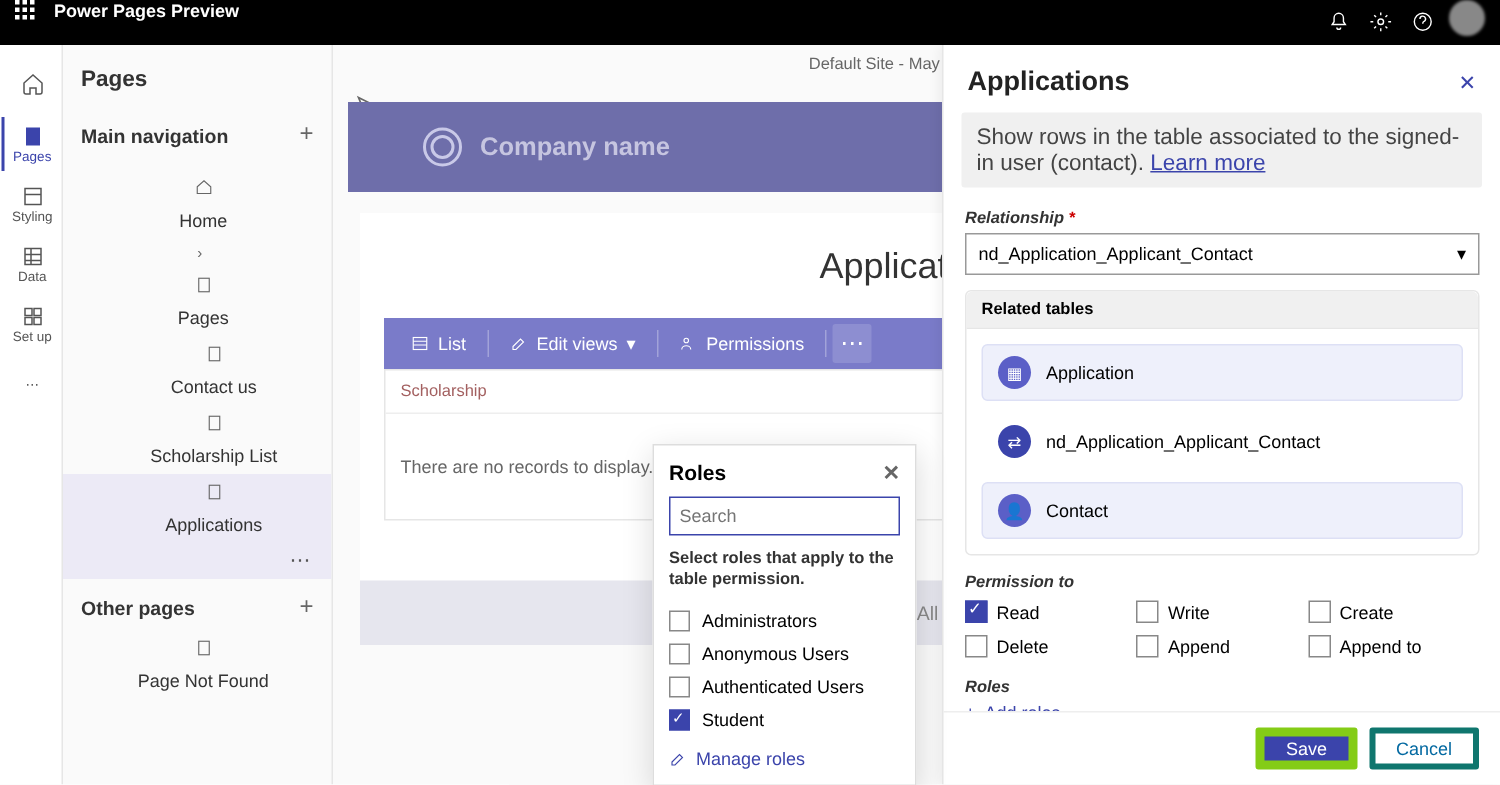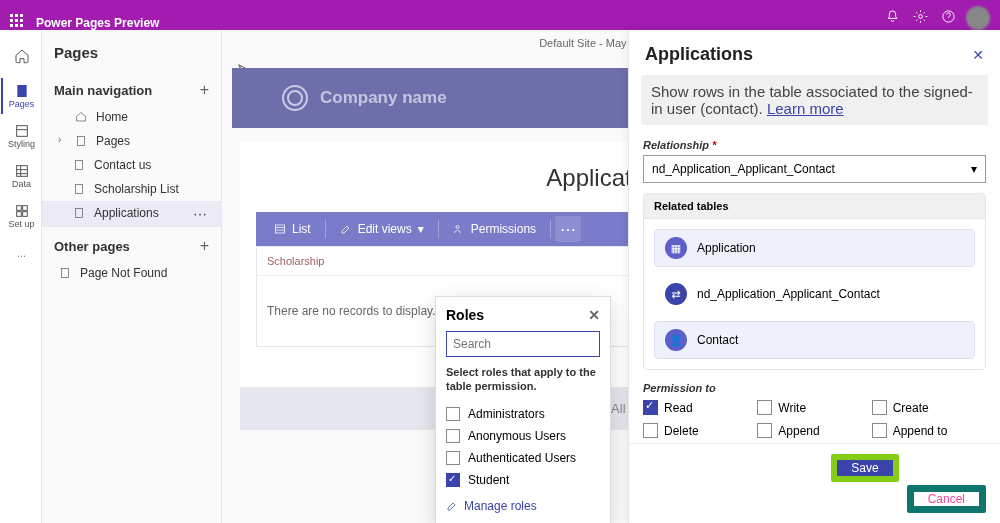--- a/index.html
+++ b/index.html
@@ -1,19 +1,19 @@
 <!DOCTYPE html>
 <html><head>
 <meta charset="utf-8">
 <style>
 * { box-sizing: border-box; margin: 0; padding: 0; font-family: 'Segoe UI', Arial, sans-serif; }
 body { background: #fff; width: 1000px; height: 523px; overflow: hidden; position: relative; }
 
 
-.topbar { height: 30px; background: #a21caf; color: #fff; display: flex; align-items: flex-end; padding: 0 10px; font-size: 12px; }
+.topbar { height: 30px; background: #000000; color: #fff; display: flex; align-items: flex-start; padding: 0 10px; font-size: 12px; }
 .topbar .waffle { width: 16px; height: 16px; display: grid; grid-template-columns: repeat(3,3px); grid-template-rows: repeat(3,3px); gap: 2px; margin-right: 10px; }
 .topbar .waffle span { background: #fff; }
 .topbar .title { font-weight: 600; }
 .topbar .spacer { flex: 1; }
 .topbar .env { display: flex; flex-direction: column; margin-right: 20px; font-size: 10px; line-height: 11px; border-left: 1px solid rgba(255,255,255,0.3); padding-left: 10px;}
 .topbar .env .env-label { opacity: 0.8; }
 .topbar .env .env-val { filter: blur(2px); background: rgba(200,200,220,0.3); width: 100px; height: 10px; border-radius: 2px;}
 .topbar .icon-btn { width: 28px; height: 28px; display: flex; align-items: center; justify-content: center; color: #fff; cursor: pointer; }
 .topbar .avatar { width: 24px; height: 24px; border-radius: 50%; background: #888; margin-left: 4px; filter: blur(1px);}
 
@@ -22,21 +22,21 @@
 .leftrail .rail-item { width: 40px; height: 36px; display: flex; flex-direction: column; align-items: center; justify-content: center; font-size: 9px; color: #555; cursor: pointer; border-left: 2px solid transparent;}
 .leftrail .rail-item svg { width: 16px; height: 16px; stroke: #555; }
 .leftrail .rail-item.active { border-left: 2px solid #3b44ab; color: #3b44ab; }
 .leftrail .rail-item.active svg { stroke: #3b44ab; fill: #3b44ab;}
 
 
 .pages-panel { position: absolute; left: 42px; top: 30px; width: 180px; height: 493px; background: #fafafa; border-right: 1px solid #e6e6e6; font-size: 12px; color: #333; overflow-y: auto;}
 .pages-panel .hdr { font-size: 15px; font-weight: 600; padding: 14px 12px 10px; display: flex; justify-content: space-between; align-items: center;}
 .pages-panel .sechdr { font-size: 13px; font-weight: 600; padding: 10px 12px 6px; display: flex; justify-content: space-between; align-items: center;}
 .pages-panel .plus { font-size: 16px; color: #666; cursor: pointer; font-weight: 400;}
-.tree-item { display: flex; align-items: flex-start; padding: 5px 8px 5px 16px; cursor: pointer; gap: 8px;}
+.tree-item { display: flex; align-items: center; padding: 5px 8px 5px 16px; cursor: pointer; gap: 8px; flex-direction: column;}
 .tree-item.sub { padding-left: 30px; }
 .tree-item.active { background: #eceaf6; }
 .tree-item .chev { width: 8px; color: #666; font-size: 10px;}
 .tree-item .ti-icon { width: 14px; height: 14px; display: flex; align-items:center; justify-content:center; color: #666;}
 .tree-item .dots { margin-left: auto; color: #888; font-size: 14px; padding-right: 6px;}
 .tree-item.active .dots { color: #555; }
 
 
 .canvas { position: absolute; left: 222px; top: 30px; right: 0; height: 493px; background: #fafafa; }
 .canvas .saved-bar { height: 26px; font-size: 11px; color: #666; display: flex; align-items: center; justify-content: center; }
@@ -92,21 +92,21 @@
 .side-panel .ri-dark { background: #3b44ab; }
 .side-panel .perm-grid { display: grid; grid-template-columns: 1fr 1fr 1fr; row-gap: 8px; margin: 6px 0 14px;}
 .side-panel .perm-cb { display: flex; align-items: center; gap: 6px; font-size: 12px; cursor: pointer;}
 .side-panel .pcb { width: 15px; height: 15px; border: 1px solid #888; background: #fff;}
 .side-panel .pcb.on { background: #3b44ab; border-color: #3b44ab; position: relative;}
 .side-panel .pcb.on::after { content:'✓'; color:#fff; font-size:11px; position:absolute; left:1px; top:-2px;}
 .side-panel .add-roles { display: flex; align-items: center; gap: 6px; color: #3b44ab; font-size: 12px; cursor: pointer; margin: 4px 0 8px;}
 .side-panel .sp-footer { padding: 10px 14px; display: flex; justify-content: flex-end; gap: 8px; border-top: 1px solid #eee;}
 .side-panel .btn { height: 28px; padding: 0 14px; font-size: 12px; border-radius: 2px; cursor: pointer; display: flex; align-items: center;}
 .side-panel .btn.primary { background: #3b44ab; color: #fff; border: 6px solid #84cc16;}
-.side-panel .btn.secondary { background: #fff; border: 7px solid #0f766e; color: #ec4899; margin-top: 31px;}
+.side-panel .btn.secondary { background: #fff; border: 4px solid #0f766e; color: #0369a1;}
 
 svg { stroke-width: 1.5; fill: none; }
 </style>
 </head>
 <body>
 
 <div class="topbar">
   <div class="waffle">
       <span></span>
       <span></span>

